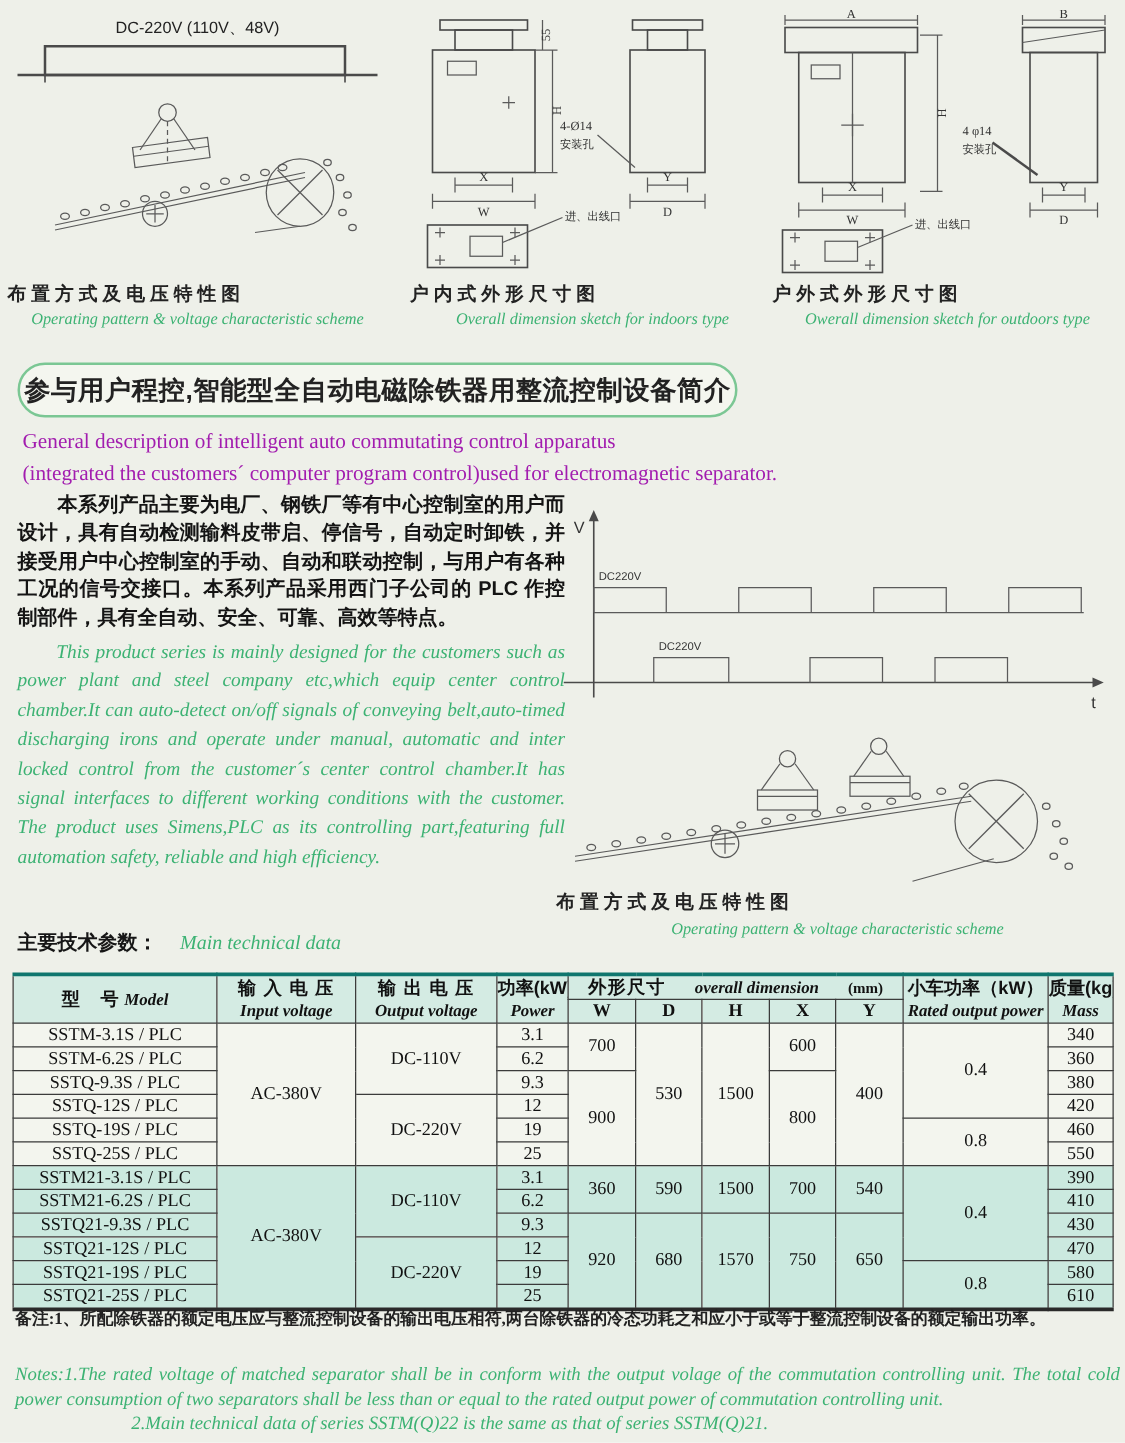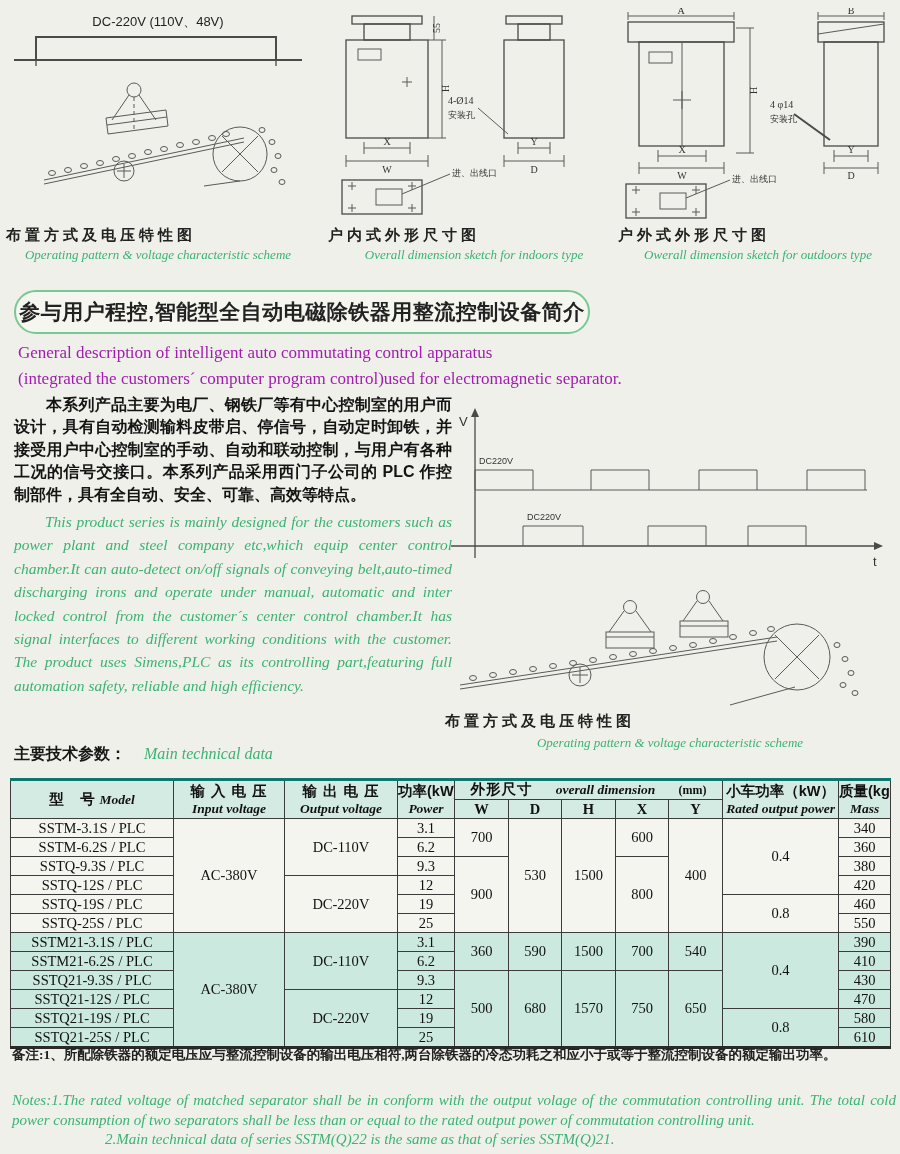--- a/index.html
+++ b/index.html
@@ -424,21 +424,21 @@
         <td>390</td>
       </tr>
       <tr class="sec2">
         <td class="model-cell">SSTM21-6.2S / PLC</td>
         <td>6.2</td>
         <td>410</td>
       </tr>
       <tr class="sec2">
         <td class="model-cell">SSTQ21-9.3S / PLC</td>
         <td>9.3</td>
-        <td rowspan="4">500</td>
+        <td rowspan="4">920</td>
         <td rowspan="4">680</td>
         <td rowspan="4">1570</td>
         <td rowspan="4">750</td>
         <td rowspan="4">650</td>
         <td>430</td>
       </tr>
       <tr class="sec2">
         <td class="model-cell">SSTQ21-12S / PLC</td>
         <td rowspan="3">DC-220V</td>
         <td>12</td>

